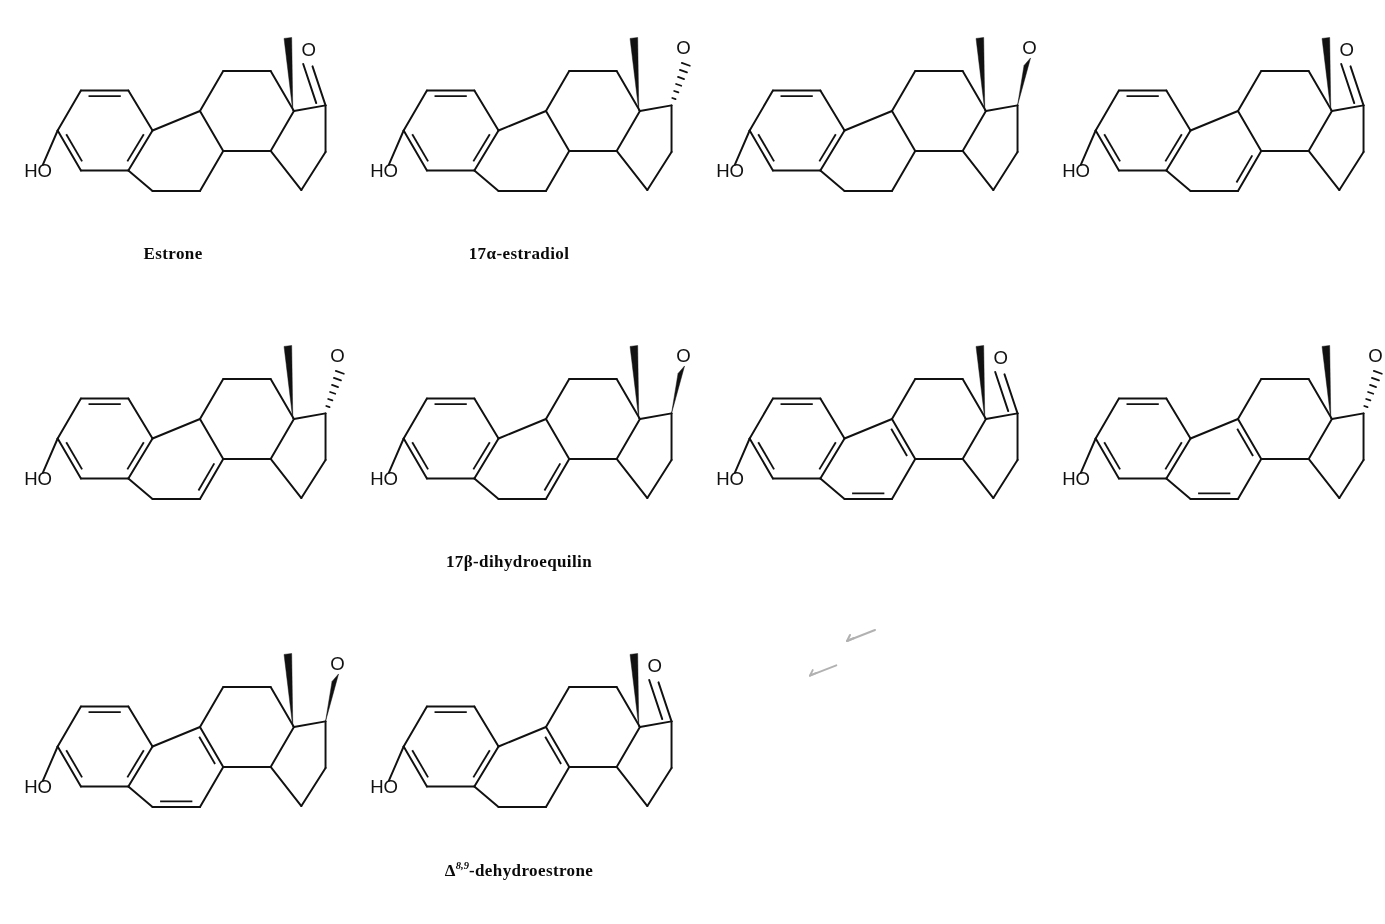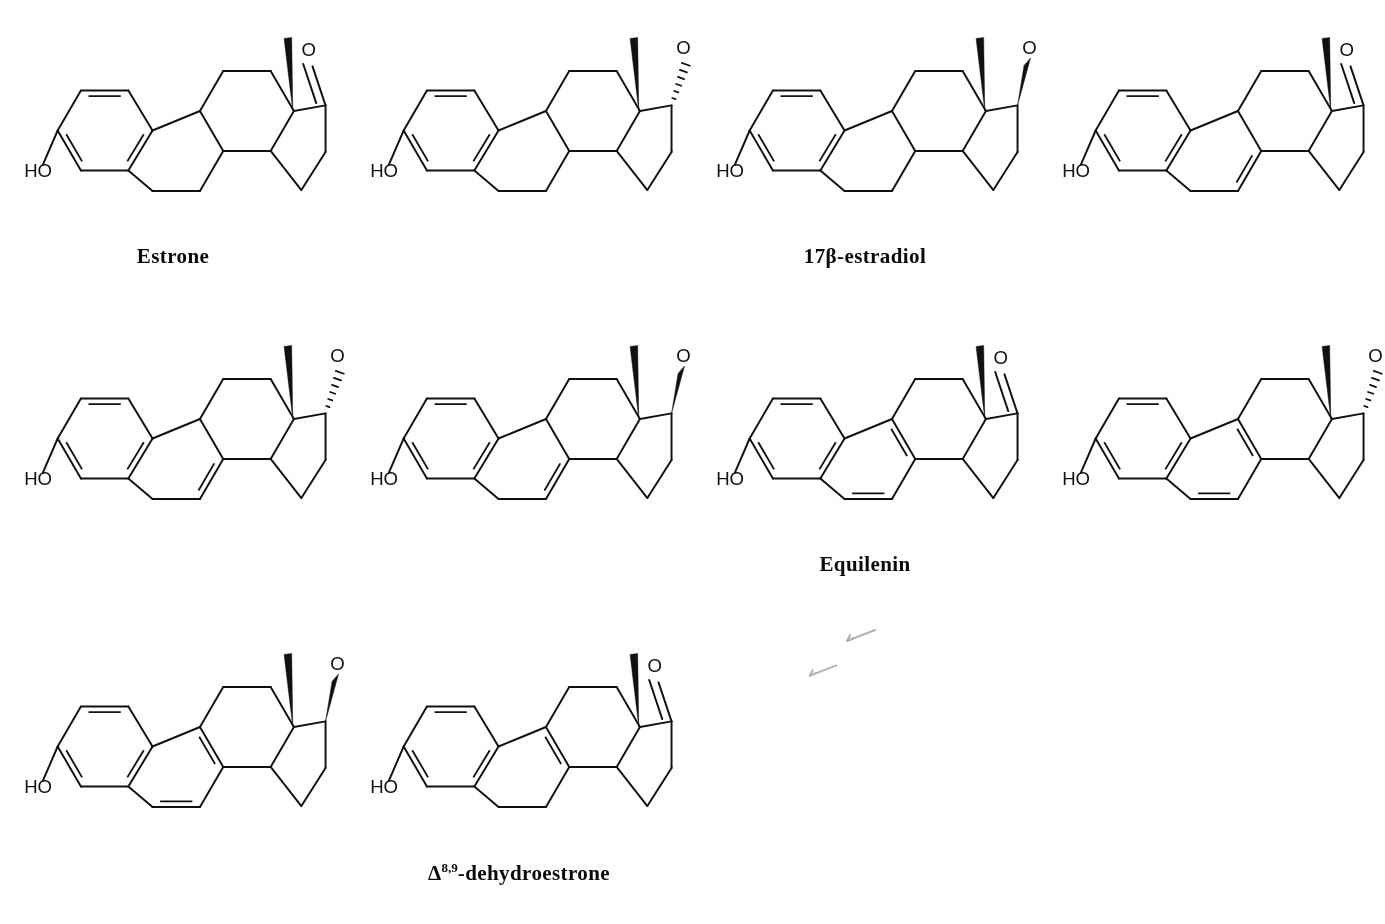--- a/index.html
+++ b/index.html
@@ -32,26 +32,26 @@
   }
   .struct-wrap svg{display:block;width:100%;height:100%;}
   .caption{
     position:absolute;
     left:0;
     top:244px;
     width:346px;
     text-align:center;
     font-family:"Liberation Serif", serif;
     font-weight:bold;
-    font-size:21px;
+    font-size:17px;
     letter-spacing:0.4px;
     color:#0a0a0a;
     white-space:nowrap;
   }
-  .caption sup{font-size:0.62em;vertical-align:super;letter-spacing:0;}
+  .caption sup{font-size:0.62em;vertical-align:super;letter-spacing:0;font-style:italic;}
   .atom{
     font-family:"Liberation Sans", sans-serif;
     font-size:20px;
     fill:#111111;
     font-weight:400;
   }
   .bond{
     stroke:#111111;
     stroke-width:2.1;
     fill:none;
@@ -143,20 +143,21 @@
           <line class="hash" x1="338.8645416494657" y1="92.49549274764024" x2="343.3754583505343" y2="94.06450725235976"></line>
           <line class="hash" x1="340.9107353920576" y1="84.95677752767219" x2="346.44926460794244" y2="86.88322247232782"></line>
           <line class="hash" x1="342.9569291346494" y1="77.41806230770413" x2="349.52307086535063" y2="79.70193769229587"></line>
           <line class="hash" x1="345.00312287724125" y1="69.87934708773608" x2="352.59687712275877" y2="72.5206529122639"></line>
           <line class="hash" x1="347.0493166198331" y1="62.34063186776803" x2="355.6706833801669" y2="65.33936813223197"></line>
           <text class="atom" x="356" y="48" text-anchor="middle" dominant-baseline="middle">OH</text>
           <line class="bond" x1="48" y1="135" x2="32" y2="172"></line>
           <text class="atom" x="12" y="180" text-anchor="start" dominant-baseline="middle">HO</text>
         </svg>
       </div>
+      <div class="caption">17α-estradiol</div>
     </div>
     <div class="cell">
       <div class="struct-wrap">
         <svg viewBox="-14 28 372 200" preserveAspectRatio="xMidYMid meet" xmlns="http://www.w3.org/2000/svg">
           <line class="bond" x1="124" y1="92" x2="73" y2="92"></line>
           <line class="bond" x1="73" y1="92" x2="48" y2="135"></line>
           <line class="bond" x1="48" y1="135" x2="73" y2="178"></line>
           <line class="bond" x1="73" y1="178" x2="124" y2="178"></line>
           <line class="bond" x1="124" y1="178" x2="150" y2="135"></line>
           <line class="bond" x1="150" y1="135" x2="124" y2="92"></line>
@@ -177,21 +178,20 @@
           <line class="bond" x1="336" y1="108" x2="336" y2="158"></line>
           <line class="bond" x1="336" y1="158" x2="310" y2="199"></line>
           <line class="bond" x1="310" y1="199" x2="277" y2="157"></line>
           <polygon class="wedge" points="300.8,114 291.4,36 299.6,35"></polygon>
           <polygon class="wedge" points="336,108 343,65 350,57"></polygon>
           <text class="atom" x="356" y="48" text-anchor="middle" dominant-baseline="middle">OH</text>
           <line class="bond" x1="48" y1="135" x2="32" y2="172"></line>
           <text class="atom" x="12" y="180" text-anchor="start" dominant-baseline="middle">HO</text>
         </svg>
       </div>
-      <div class="caption">17β-estradiol</div>
     </div>
     <div class="cell">
       <div class="struct-wrap">
         <svg viewBox="-14 28 372 200" preserveAspectRatio="xMidYMid meet" xmlns="http://www.w3.org/2000/svg">
           <line class="bond" x1="124" y1="92" x2="73" y2="92"></line>
           <line class="bond" x1="73" y1="92" x2="48" y2="135"></line>
           <line class="bond" x1="48" y1="135" x2="73" y2="178"></line>
           <line class="bond" x1="73" y1="178" x2="124" y2="178"></line>
           <line class="bond" x1="124" y1="178" x2="150" y2="135"></line>
           <line class="bond" x1="150" y1="135" x2="124" y2="92"></line>
@@ -289,20 +289,21 @@
           <line class="bond" x1="336" y1="108" x2="336" y2="158"></line>
           <line class="bond" x1="336" y1="158" x2="310" y2="199"></line>
           <line class="bond" x1="310" y1="199" x2="277" y2="157"></line>
           <polygon class="wedge" points="300.8,114 291.4,36 299.6,35"></polygon>
           <polygon class="wedge" points="336,108 343,65 350,57"></polygon>
           <text class="atom" x="356" y="48" text-anchor="middle" dominant-baseline="middle">OH</text>
           <line class="bond" x1="48" y1="135" x2="32" y2="172"></line>
           <text class="atom" x="12" y="180" text-anchor="start" dominant-baseline="middle">HO</text>
         </svg>
       </div>
+      <div class="caption">17β-dihydroequilin</div>
     </div>
     <div class="cell">
       <div class="struct-wrap">
         <svg viewBox="-14 28 372 200" preserveAspectRatio="xMidYMid meet" xmlns="http://www.w3.org/2000/svg">
           <line class="bond" x1="124" y1="92" x2="73" y2="92"></line>
           <line class="bond" x1="73" y1="92" x2="48" y2="135"></line>
           <line class="bond" x1="48" y1="135" x2="73" y2="178"></line>
           <line class="bond" x1="73" y1="178" x2="124" y2="178"></line>
           <line class="bond" x1="124" y1="178" x2="150" y2="135"></line>
           <line class="bond" x1="150" y1="135" x2="124" y2="92"></line>
@@ -326,21 +327,20 @@
           <line class="bond" x1="336" y1="158" x2="310" y2="199"></line>
           <line class="bond" x1="310" y1="199" x2="277" y2="157"></line>
           <polygon class="wedge" points="300.8,114 291.4,36 299.6,35"></polygon>
           <line class="bond" x1="336" y1="108" x2="322" y2="66"></line>
           <line class="bond" x1="326" y1="105.5" x2="312" y2="63.5"></line>
           <text class="atom" x="318" y="50" text-anchor="middle" dominant-baseline="middle">O</text>
           <line class="bond" x1="48" y1="135" x2="32" y2="172"></line>
           <text class="atom" x="12" y="180" text-anchor="start" dominant-baseline="middle">HO</text>
         </svg>
       </div>
-      <div class="caption">Equilenin</div>
     </div>
     <div class="cell">
       <div class="struct-wrap">
         <svg viewBox="-14 28 372 200" preserveAspectRatio="xMidYMid meet" xmlns="http://www.w3.org/2000/svg">
           <line class="bond" x1="124" y1="92" x2="73" y2="92"></line>
           <line class="bond" x1="73" y1="92" x2="48" y2="135"></line>
           <line class="bond" x1="48" y1="135" x2="73" y2="178"></line>
           <line class="bond" x1="73" y1="178" x2="124" y2="178"></line>
           <line class="bond" x1="124" y1="178" x2="150" y2="135"></line>
           <line class="bond" x1="150" y1="135" x2="124" y2="92"></line>

